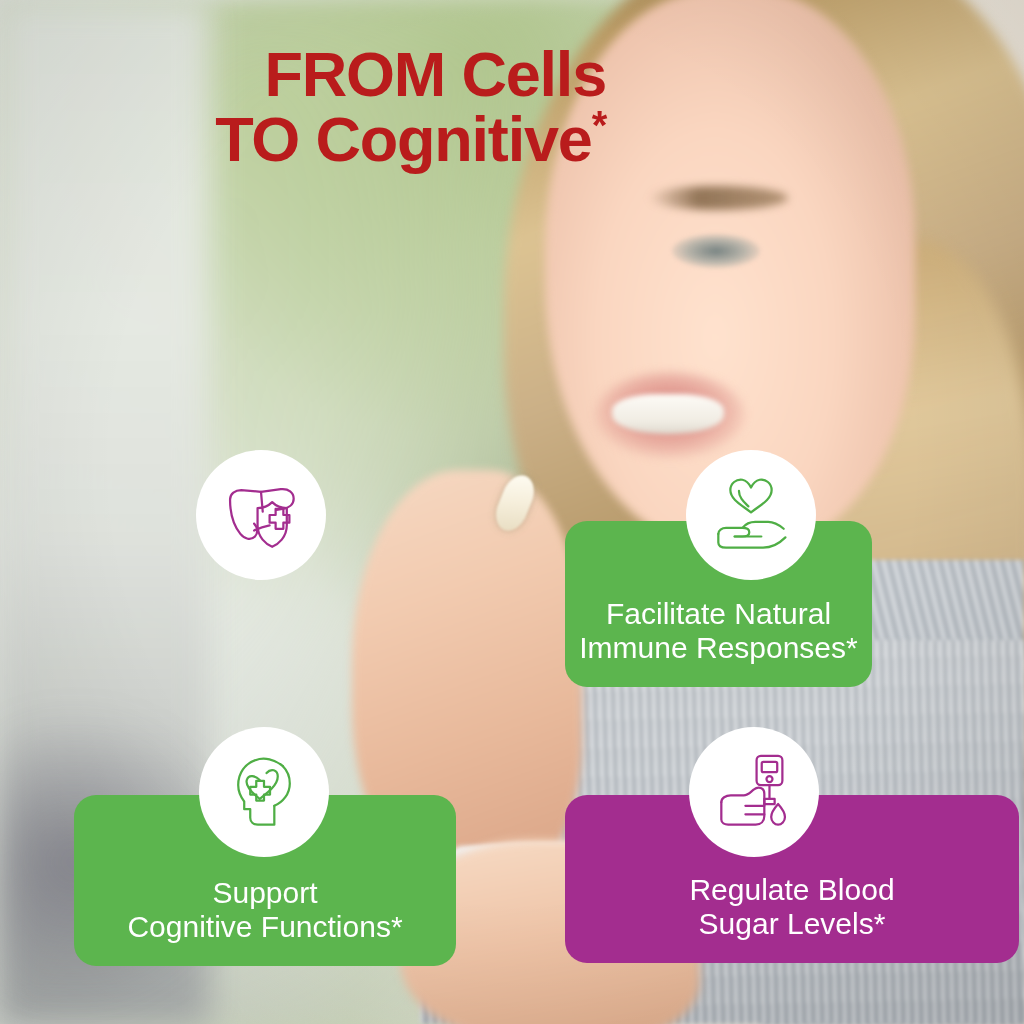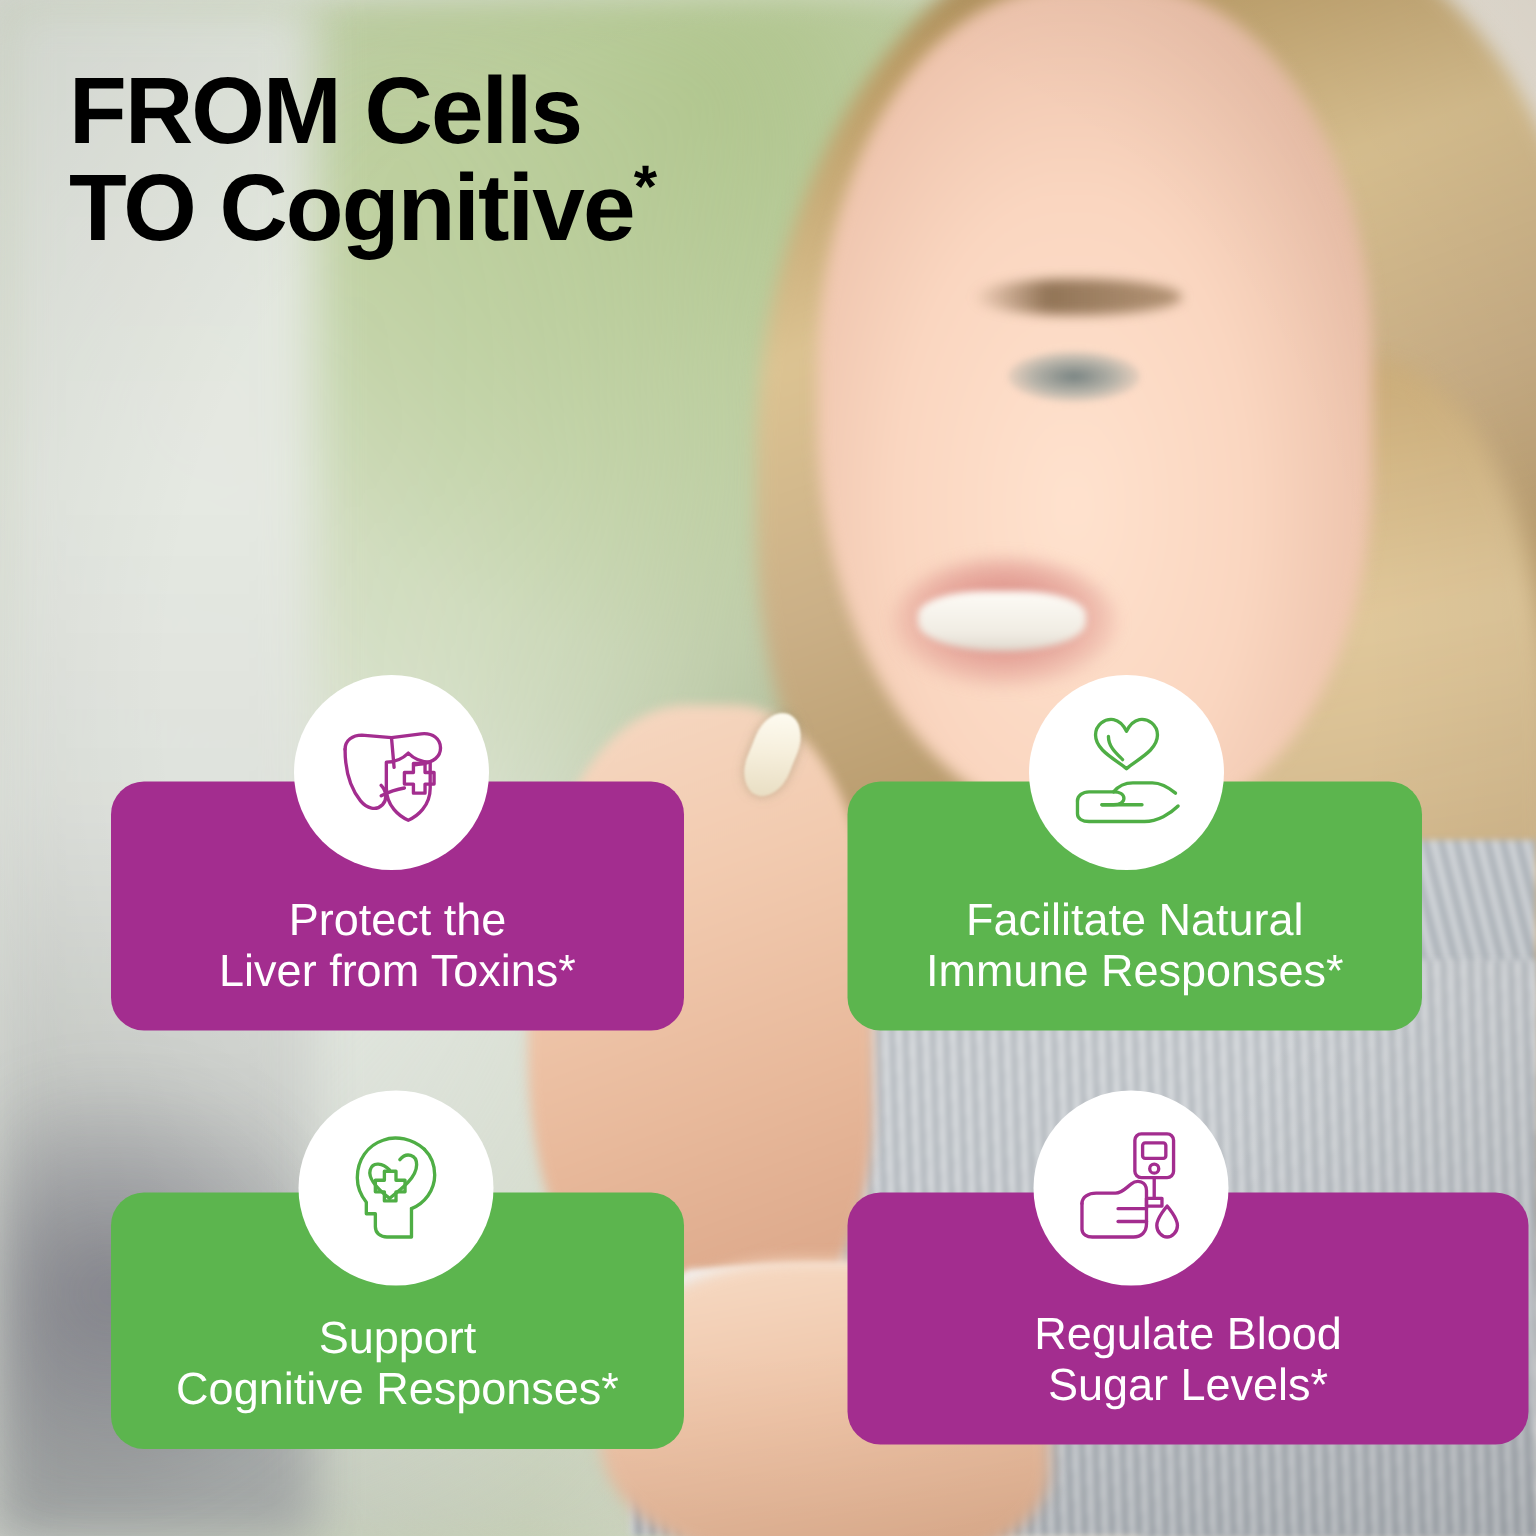--- a/index.html
+++ b/index.html
@@ -140,25 +140,26 @@
     filter:blur(2px);
   }
   .bg-vignette {
     position:absolute; inset:0;
     background:radial-gradient(ellipse at 50% 45%, rgba(0,0,0,0) 55%, rgba(0,0,0,.10) 100%);
   }
 
   
   .headline {
     position:absolute; left:46px; top:42px; width:560px;
-    color:#000000;
+    color:#b91c1c;
     font-weight:bold;
     font-size:63px;
     line-height:1.03;
     letter-spacing:-1.2px;
+    text-align:right;
   }
   .headline .ln { display:block; white-space:nowrap; }
   .headline .star { font-size:40px; vertical-align:super; line-height:0; }
 
   
   .card {
     position:absolute;
     border-radius:22px;
     display:flex; align-items:flex-end; justify-content:center;
     padding-bottom:22px;
@@ -181,21 +182,21 @@
     width:130px; height:130px;
     border-radius:50%;
     background:#ffffff;
     display:flex; align-items:center; justify-content:center;
   }
   .badge svg { width:86px; height:86px; display:block; }
 
   
   #card-liver     { left:74px;  top:521px; width:382px; height:166px; }
   #badge-liver    { left:196px; top:450px; }
-  #card-immune    { left:565px; top:521px; width:383px; height:166px; }
+  #card-immune    { left:565px; top:521px; width:307px; height:166px; }
   #badge-immune   { left:686px; top:450px; }
   #card-cognitive { left:74px;  top:795px; width:382px; height:171px; }
   #badge-cognitive{ left:199px; top:727px; }
   #card-bloodsugar{ left:565px; top:795px; width:454px; height:168px; }
   #badge-bloodsugar{left:689px; top:727px; }
 </style>
 </head>
 <body>
 
 <div id="stage">
@@ -218,24 +219,20 @@
   <div class="bg-glass"></div>
   <div class="bg-glassrim"></div>
   <div class="bg-hand2"></div>
   <div class="bg-vignette"></div>
 
   <div class="headline">
     <span class="ln">FROM Cells</span>
     <span class="ln"><span>TO Cognitive</span><span class="star">*</span></span>
   </div>
 
-  <div class="card purple" id="card-liver">
-    <div class="card-label">Protect the
-Liver from Toxins*</div>
-  </div>
   <div class="badge" id="badge-liver">
     <span>
       <svg viewBox="0 0 100 100" fill="none" stroke="#a32d8f" stroke-width="2.6" stroke-linecap="round" stroke-linejoin="round">
         <path d="M14 32 C14 25 20 21 27 21 L50 23 L73 20 C82 19 88 24 88 31 C88 38 82 42 75 43 L68 44"></path>
         <path d="M14 32 C14 48 18 62 26 72 C31 78 38 80 43 75 C47 71 46 64 42 60"></path>
         <path d="M50 23 L52 46"></path>
         <path d="M42 68 C48 65 54 63 60 62"></path>
         <path d="M63 40 L63 60 C63 74 53 82 46 85 C39 82 29 74 29 60 L29 40 C36 40 42 37 46 33 C50 37 56 40 63 40 Z" transform="translate(17,2)"></path>
         <path d="M60 50 h7 v-7 h9 v7 h7 v9 h-7 v7 h-9 v-7 h-7 z"></path>
       </svg>
@@ -254,21 +251,21 @@
         <path d="M12 72 C12 68 16 65 21 65 L40 65 C45 65 48 67 48 70 C48 73 45 75 40 75 L31 75"></path>
         <path d="M12 72 L12 82 C12 86 16 88 21 88 L64 88 C74 88 84 82 90 76"></path>
         <path d="M40 65 C44 60 49 58 55 58 L70 58 C76 58 82 61 88 66"></path>
         <path d="M31 75 L62 75"></path>
       </svg>
     </span>
   </div>
 
   <div class="card green" id="card-cognitive">
     <div class="card-label">Support
-Cognitive Responses*</div>
+Cognitive Functions*</div>
   </div>
   <div class="badge" id="badge-cognitive">
     <span>
       <svg viewBox="0 0 100 100" fill="none" stroke="#4fae45" stroke-width="2.6" stroke-linecap="round" stroke-linejoin="round">
         <path d="M72 20 C63 12 50 9 40 13 C28 17 20 28 20 42 C20 50 23 56 27 61 L27 70 L34 70 L34 80 C34 85 38 88 43 88 L62 88 L62 66"></path>
         <path d="M62 66 C72 62 80 52 80 40 C80 32 77 25 72 20"></path>
         <path d="M45 36 C40 31 32 29 30 36 C28 43 36 51 45 58 C54 51 66 42 66 32 C66 24 58 22 53 28"></path>
         <path d="M34 44 h7 v-7 h9 v7 h7 v9 h-7 v7 h-9 v-7 h-7 z"></path>
       </svg>
     </span>

